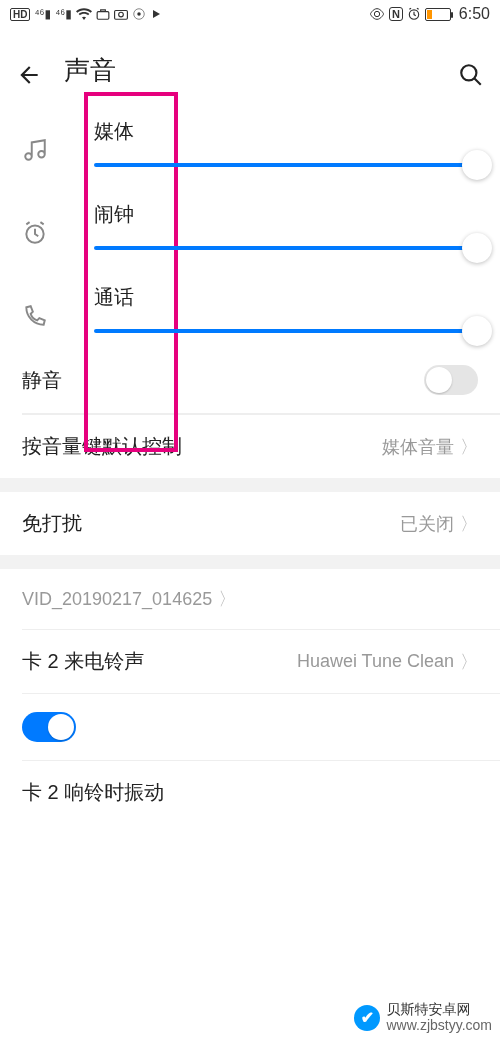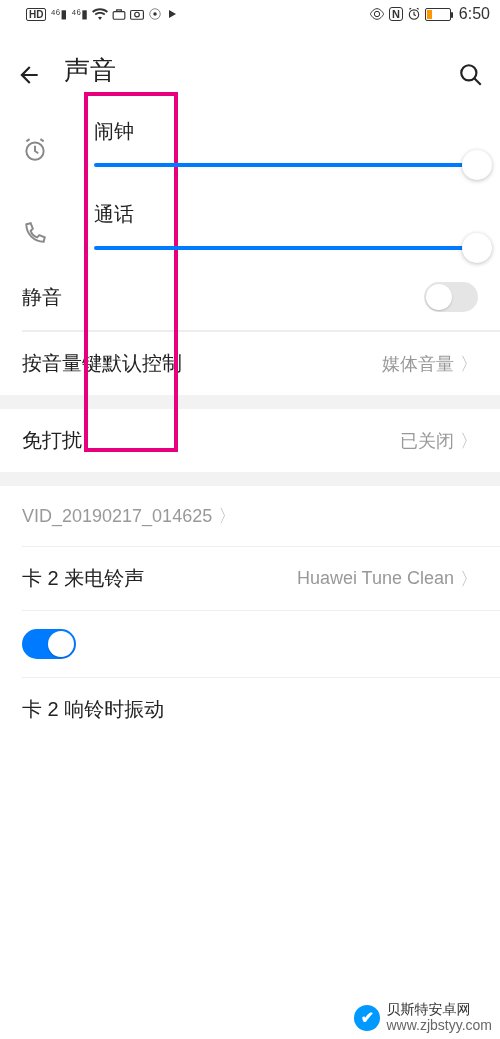--- a/index.html
+++ b/index.html
@@ -1,20 +1,20 @@
 <!DOCTYPE html>
 <html><head>
 <meta charset="utf-8">
 <style>
   * { box-sizing: border-box; margin: 0; padding: 0; }
   html, body { width: 500px; height: 1039px; font-family: -apple-system, "Helvetica Neue", Arial, sans-serif; background: #fff; color: #222; }
   .status-bar { height: 28px; display: flex; align-items: center; justify-content: space-between; padding: 0 10px; font-size: 13px; color: #333; }
   .status-left, .status-right { display: flex; align-items: center; gap: 4px; }
   .status-right .time { font-size: 16px; margin-left: 4px; }
-  .hd-badge { font-size: 10px; border: 1px solid #333; border-radius: 2px; padding: 0 2px; font-weight: bold; margin-left: 16px; }
+  .hd-badge { font-size: 10px; border: 1px solid #333; border-radius: 2px; padding: 0 2px; font-weight: bold; }
   .sig { font-size: 12px; }
   .header { height: 60px; display: flex; align-items: flex-end; padding: 0 16px; }
   .back { width: 32px; }
   .title { font-size: 26px; font-weight: 500; margin-left: 16px; flex: 1; }
   .search { width: 32px; display:flex; justify-content:flex-end;}
   .sliders { padding: 10px 0 0 0; position: relative; }
   .slider-row { display: flex; align-items: flex-end; padding: 20px 22px 14px 22px; }
   .slider-icon { width: 40px; color: #888; display: flex; align-items: center; justify-content: flex-start; padding-bottom: 4px; }
   .slider-body { flex: 1; margin-left: 32px; }
   .slider-label { font-size: 20px; margin-bottom: 18px; color: #222; }
@@ -110,20 +110,33 @@
     <svg width="26" height="26" viewBox="0 0 24 24">
         <circle cx="10" cy="10" r="7" fill="none" stroke="#222" stroke-width="2"></circle>
         <path d="M21 21l-6-6" stroke="#222" stroke-width="2"></path>
       </svg>
   </div>
 </div>
 
 <div class="sliders">
   <div class="highlight-box"></div>
 
+  <div class="slider-row">
+    <div class="slider-icon">
+      <svg width="26" height="26" viewBox="0 0 24 24">
+          <path d="M9 18a3 3 0 11-6 0 3 3 0 016 0zm12-2a3 3 0 11-6 0 3 3 0 016 0zM9 18V5l12-2v13" fill="none" stroke="#888" stroke-width="1.8"></path>
+        </svg>
+    </div>
+    <div class="slider-body">
+      <div class="slider-label">媒体</div>
+      <div class="slider-track">
+          <div class="slider-thumb"></div>
+        </div>
+    </div>
+  </div>
 
 
   <div class="slider-row">
     <div class="slider-icon">
       <svg width="26" height="26" viewBox="0 0 24 24">
           <circle cx="12" cy="13" r="8" fill="none" stroke="#888" stroke-width="1.8"></circle>
           <path d="M12 8v5l3 2M4 4l3-2M20 4l-3-2" stroke="#888" stroke-width="1.8" fill="none"></path>
         </svg>
     </div>
     <div class="slider-body">

